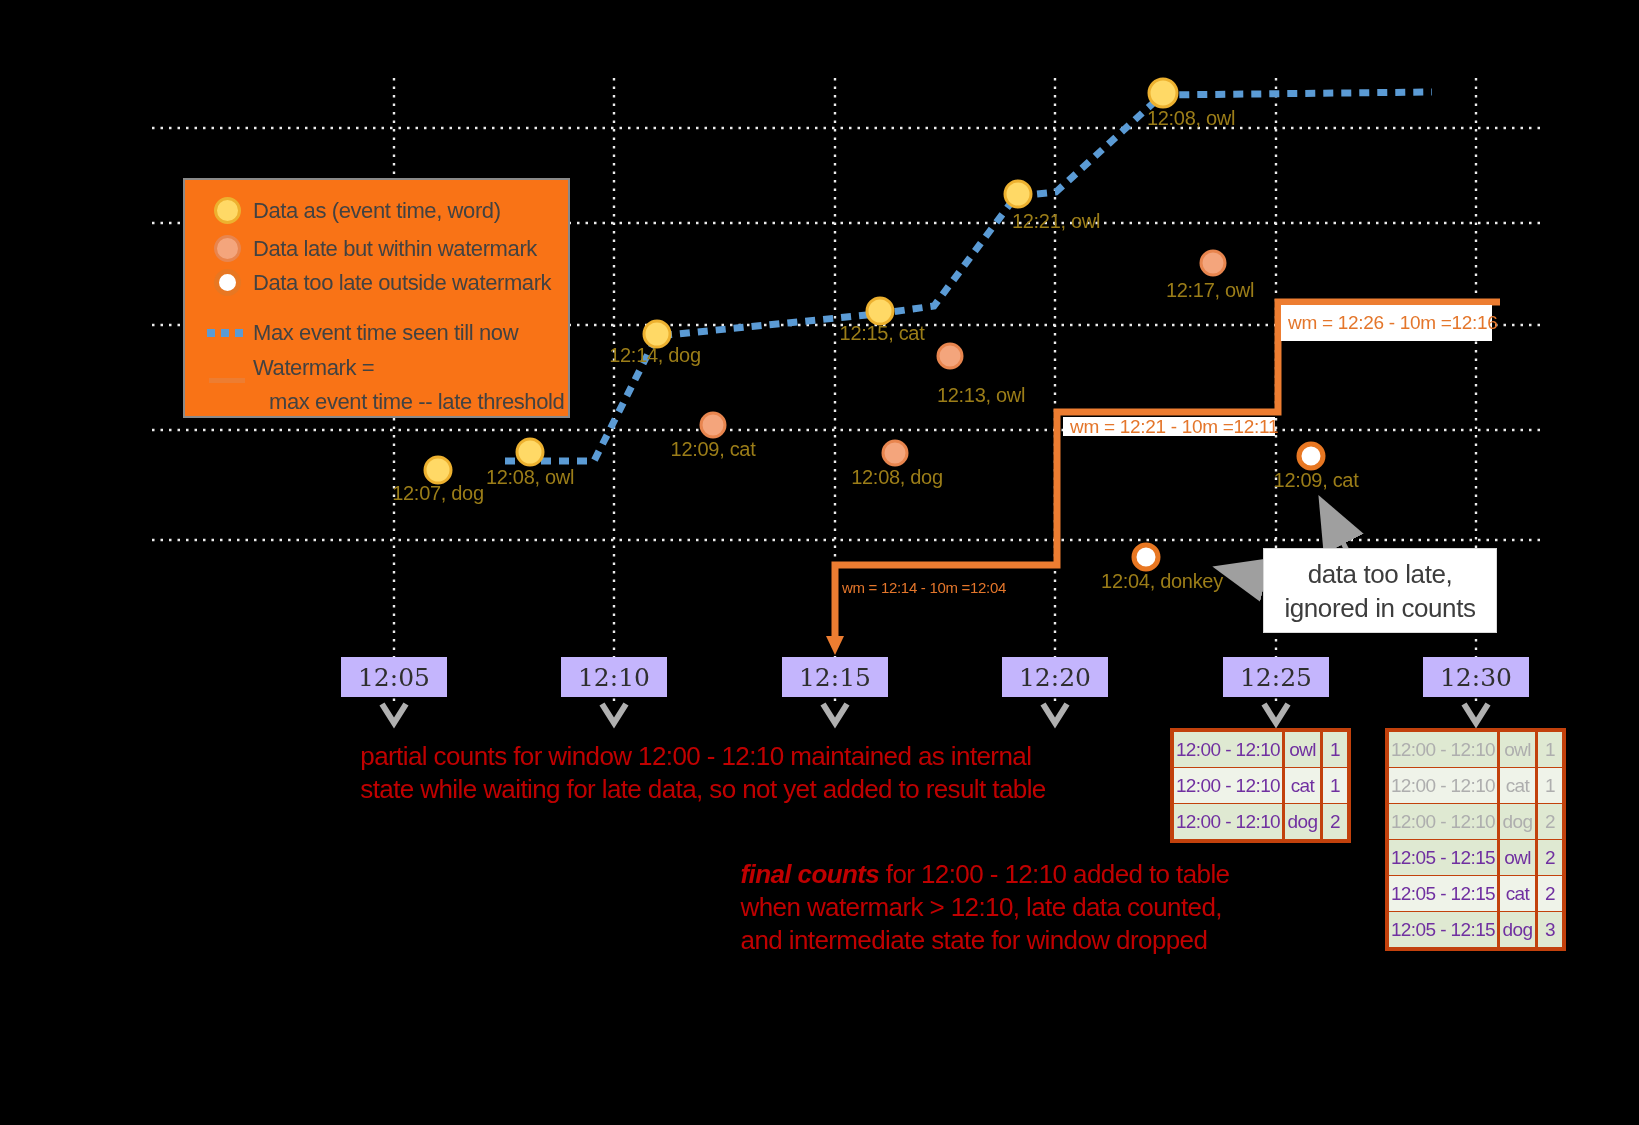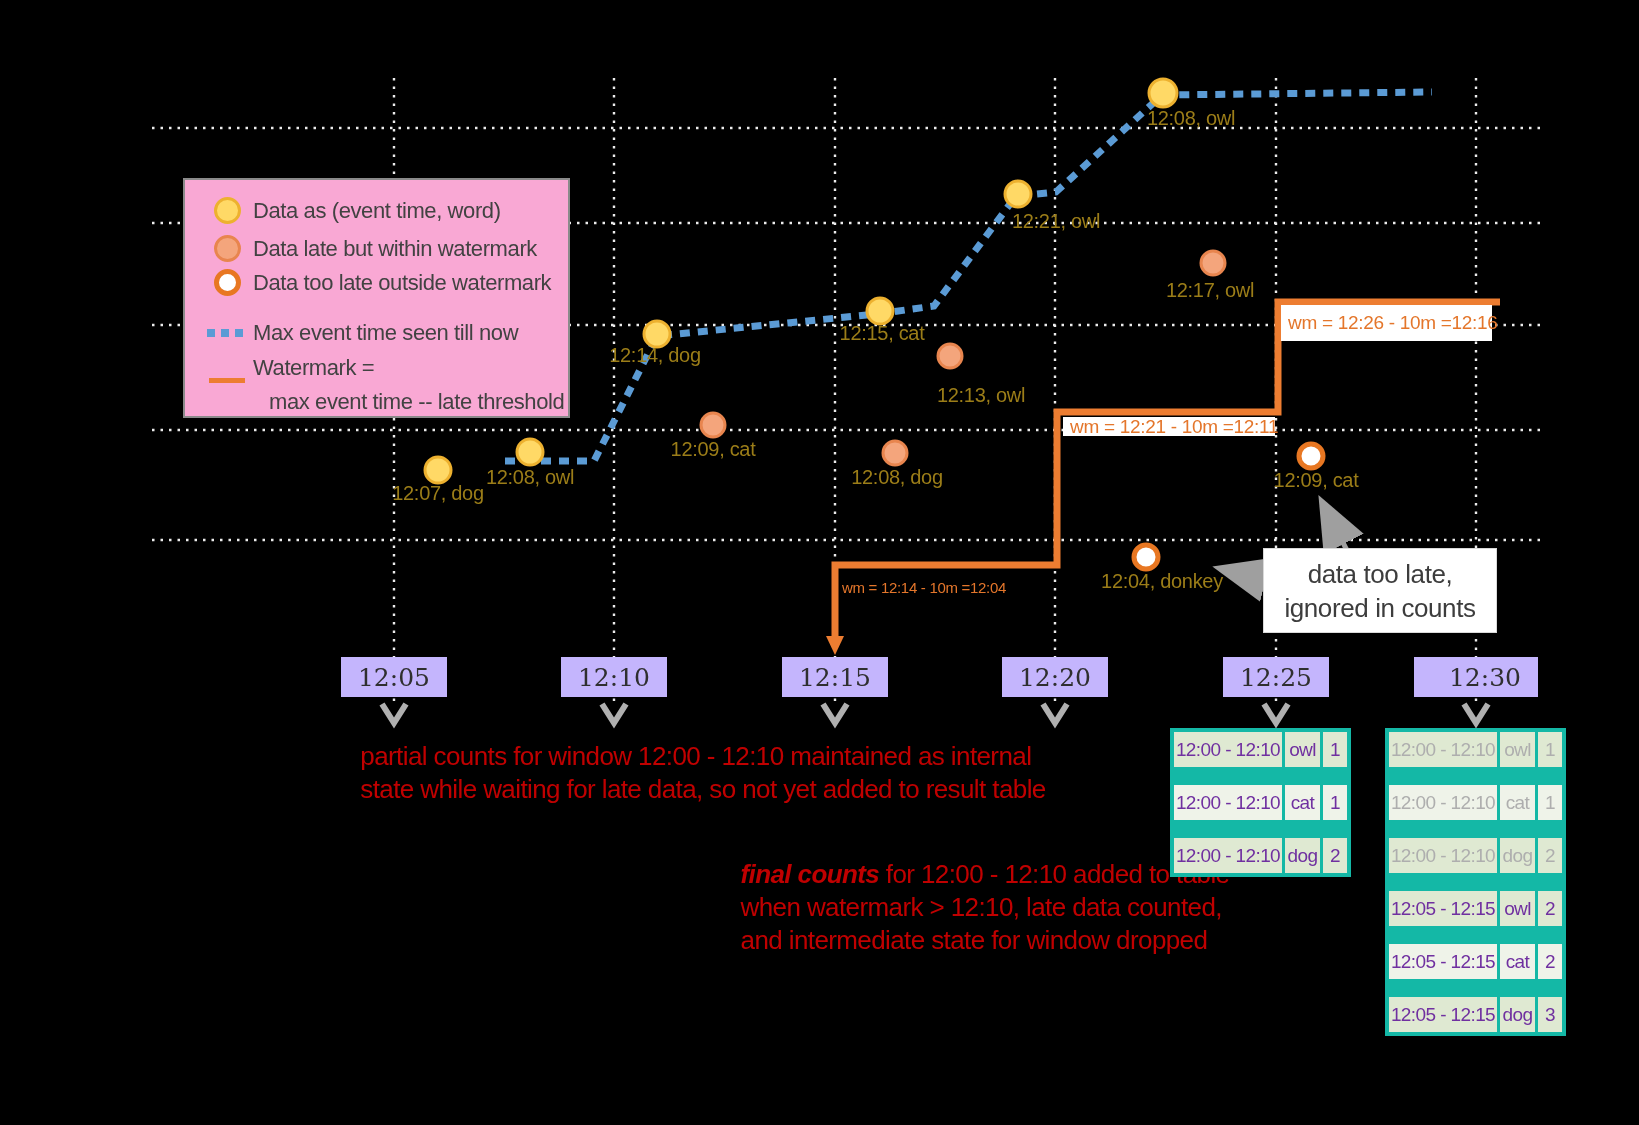--- a/index.html
+++ b/index.html
@@ -16,21 +16,21 @@
             letter-spacing:-0.3px;}
   .wm-box{position:absolute;background:#ffffff;color:#e4762b;font-size:19px;letter-spacing:-0.3px;
           display:flex;align-items:center;padding-left:7px;white-space:nowrap;}
 
   
   .time-box{position:absolute;width:106px;height:40px;transform:translateX(-50%);background:#c4b5fd;
             color:#2f2f2f;font-family:"DejaVu Serif",serif;font-size:25px;
             display:flex;align-items:center;justify-content:center;}
 
   
-  .legend{position:absolute;left:183px;top:178px;width:387px;height:240px;background:#f9a8d4;
+  .legend{position:absolute;left:183px;top:178px;width:387px;height:240px;background:#f97316;
           border:2px solid #8a8a8a;box-sizing:border-box;}
   .lg-row{position:absolute;height:28px;line-height:28px;font-size:22px;color:#424242;white-space:nowrap;
           letter-spacing:-0.4px;}
   .lg-sw{position:absolute;}
   .sw-circle{width:21px;height:21px;border-radius:50%;}
   .sw-ontime{background:#FFD966;border:3px solid #EDB12F;}
   .sw-late{background:#F4A57C;border:3px solid #E8854E;}
   .sw-toolate{background:#ffffff;border:5px solid #E87722;width:17px;height:17px;border-radius:50%;}
   .sw-bluedots{width:40px;height:8px;background:repeating-linear-gradient(90deg,#5b9bd5 0 8px,transparent 8px 14px);}
   .sw-wmline{width:36px;height:5px;background:#ed7d31;}
@@ -39,21 +39,21 @@
   .red-block{position:absolute;transform:translateX(-50%);color:#c00000;font-size:26px;line-height:33px;
              text-align:left;white-space:nowrap;letter-spacing:-0.6px;}
   .lead{font-weight:bold;font-style:italic;}
 
   
   .callout{position:absolute;left:1263px;top:548px;width:234px;height:85px;background:#ffffff;
            border:1px solid #d9d9d9;box-sizing:border-box;color:#3d3d3d;font-size:26px;line-height:34px;
            display:flex;flex-direction:column;align-items:center;justify-content:center;letter-spacing:-0.4px;}
 
   
-  .result-table{position:absolute;background:#14b8a6;padding:4px;display:flex;flex-direction:column;gap:18px;}
+  .result-table{position:absolute;background:#c2410c;padding:4px;display:flex;flex-direction:column;gap:1px;}
   .rt-row{display:flex;gap:3px;}
   .rt-cell{background:#dfe9d2;color:#7030a0;font-size:19px;letter-spacing:-0.6px;height:35px;
            display:flex;align-items:center;justify-content:center;}
   .rt-row.light .rt-cell{background:#eff3e9;}
   .rt-row.faded .rt-cell{color:#aeaeae;}
   .c-win{width:108px;}
   .c-word{width:35px;}
   .c-cnt{width:24px;}
 </style>
 </head>
@@ -149,21 +149,21 @@
 
   <div class="wm-plain" style="left:842px;top:576px;">wm = 12:14 - 10m =12:04</div>
   <div class="wm-box" style="left:1063px;top:417px;width:205px;height:19px;">wm = 12:21 - 10m =12:11</div>
   <div class="wm-box" style="left:1281px;top:305px;width:204px;height:36px;">wm = 12:26 - 10m =12:16</div>
 
   <div class="time-box" style="left:394px;top:657px;">12:05</div>
   <div class="time-box" style="left:614px;top:657px;">12:10</div>
   <div class="time-box" style="left:835px;top:657px;">12:15</div>
   <div class="time-box" style="left:1055px;top:657px;">12:20</div>
   <div class="time-box" style="left:1276px;top:657px;">12:25</div>
-  <div class="time-box" style="left:1476px;top:657px;padding-left:18px;">12:30</div>
+  <div class="time-box" style="left:1476px;top:657px;">12:30</div>
 
   <div class="red-block" style="left:703px;top:740px;">
     <div>partial counts for window 12:00 - 12:10 maintained as internal</div>
     <div>state while waiting for late data, so not yet added to result table</div>
   </div>
   <div class="red-block" style="left:985px;top:858px;">
     <div><span class="lead">final counts</span><span> for 12:00 - 12:10 added to table</span></div>
     <div>when watermark &gt; 12:10, late data counted,</div>
     <div>and intermediate state for window dropped</div>
   </div>

